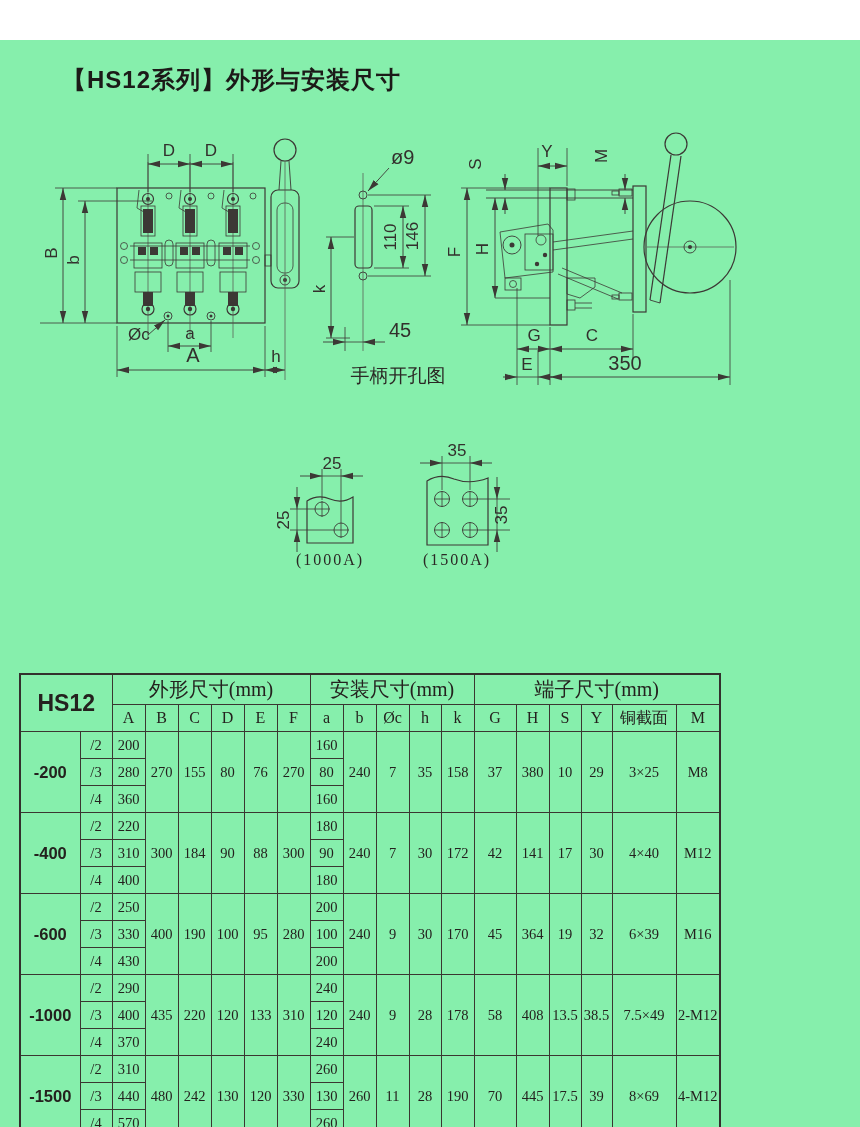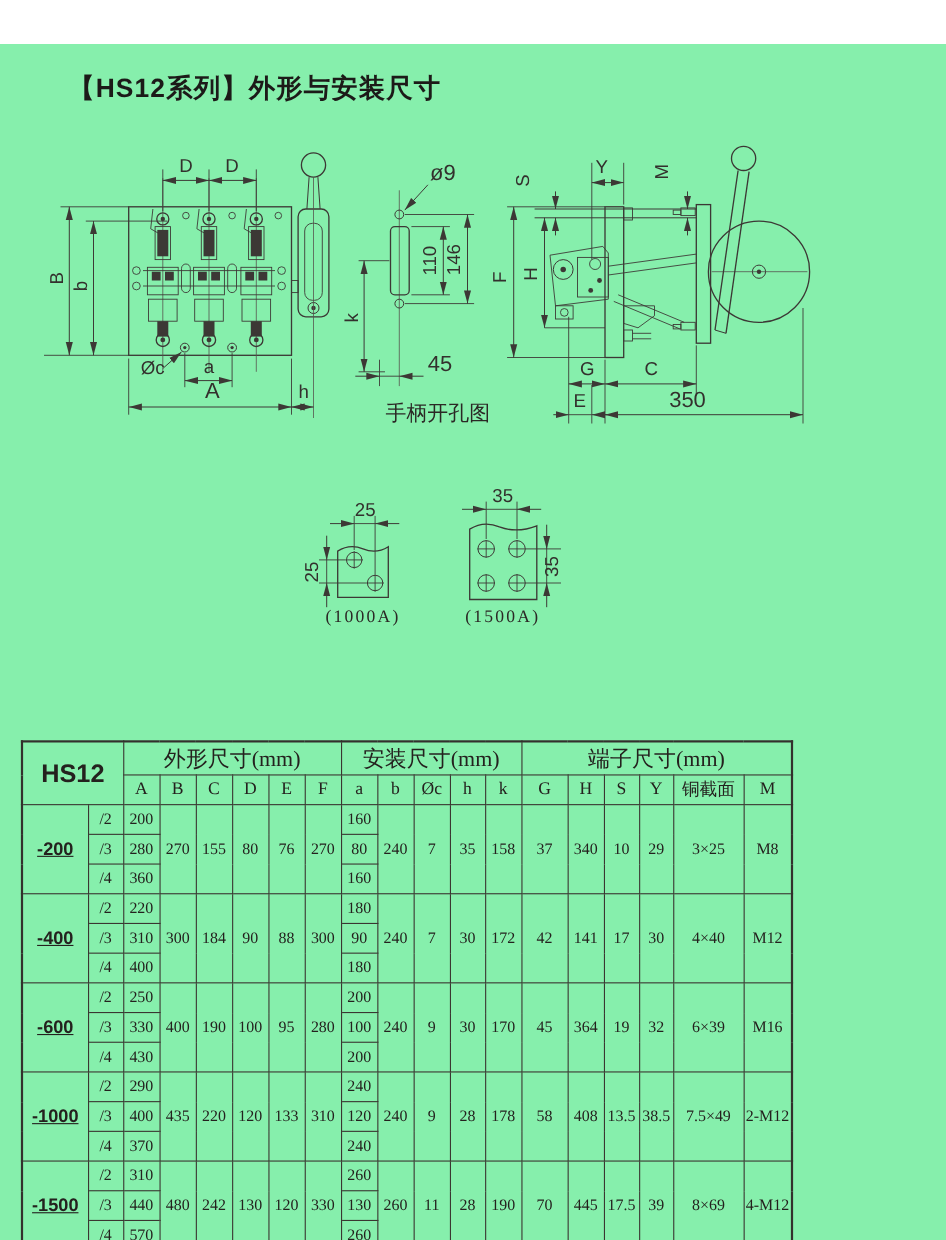--- a/index.html
+++ b/index.html
@@ -23,21 +23,21 @@
   .capp{font:16px "Liberation Serif",serif;fill:#2b2825;letter-spacing:2px;}
   
   .tblwrap{position:absolute;left:19px;top:633px;}
   .dim-table{border-collapse:collapse;table-layout:fixed;border:2px solid #33302d;}
   .dim-table td{border:1px solid #3a3631;text-align:center;vertical-align:middle;
       font:14.5px "Liberation Serif",serif;color:#24211e;padding:0;height:26px;
       white-space:nowrap;overflow:hidden;}
   .dim-table td.ghead{font-size:20px;height:29px;}
   .dim-table td.lhead{font-size:16px;height:26px;}
   .dim-table td.corner{font:700 23px "Liberation Sans",sans-serif;color:#24211e;}
-  .dim-table td.model{font:600 16.5px "Liberation Sans",sans-serif;color:#24211e;text-decoration:underline;}
+  .dim-table td.model{font:600 16.5px "Liberation Sans",sans-serif;color:#24211e;}
   .note{position:absolute;left:30px;top:1094px;
         font:15px "Liberation Serif",serif;color:#24211e;letter-spacing:1px;}
 </style>
 </head>
 <body>
 
 <div class="page">
 
   <h1 class="title">【HS12系列】外形与安装尺寸</h1>
 
@@ -370,21 +370,21 @@
           <td rowspan="3">155</td>
           <td rowspan="3">80</td>
           <td rowspan="3">76</td>
           <td rowspan="3">270</td>
           <td>160</td>
           <td rowspan="3">240</td>
           <td rowspan="3">7</td>
           <td rowspan="3">35</td>
           <td rowspan="3">158</td>
           <td rowspan="3">37</td>
-          <td rowspan="3">340</td>
+          <td rowspan="3">380</td>
           <td rowspan="3">10</td>
           <td rowspan="3">29</td>
           <td rowspan="3">3×25</td>
           <td rowspan="3">M8</td>
         </tr>
         <tr>
           <td>/3</td>
           <td>280</td>
           <td>80</td>
         </tr>

